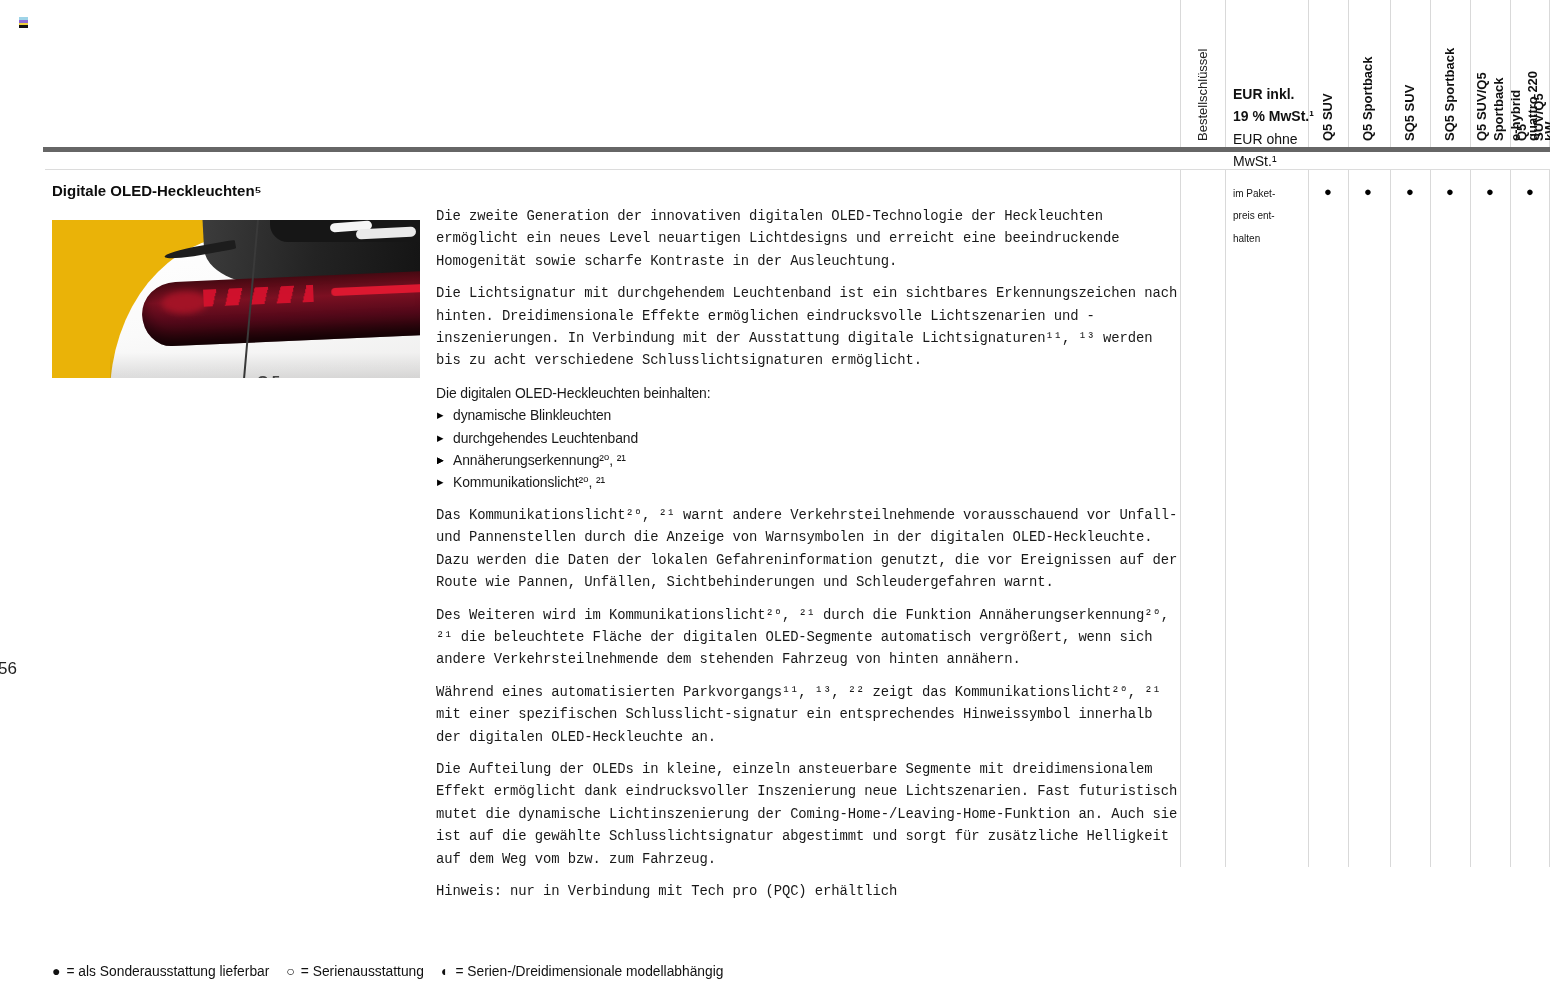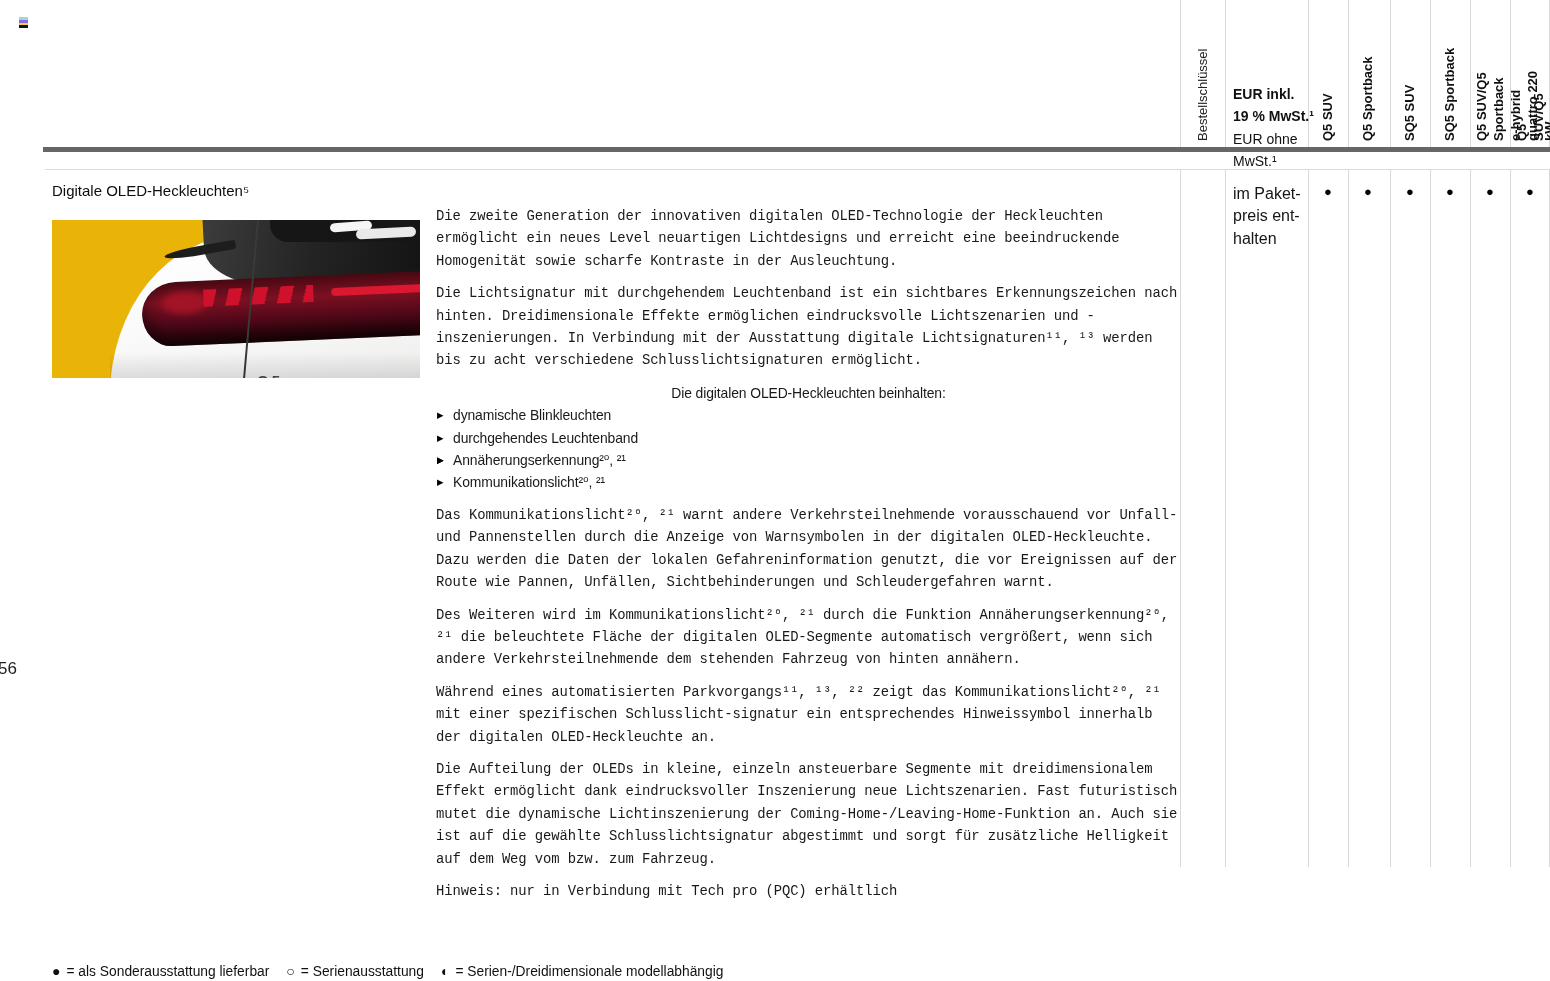--- a/index.html
+++ b/index.html
@@ -21,30 +21,30 @@
   .vl.b{top:170px;height:697px;}
 
   
   .rot{position:absolute;top:141px;transform:rotate(-90deg);transform-origin:0 0;
        font-size:13px;font-weight:700;line-height:17px;white-space:pre-line;color:#111;}
   .rot.reg{font-weight:400;font-size:13px;color:#222;}
   .price-head{position:absolute;left:1233px;top:46px;font-size:14px;line-height:22.4px;color:#111;margin-top:37px;}
   .price-head .b{font-weight:700;}
 
   
-  .row-title{position:absolute;left:52px;top:182px;margin:0;font-size:15px;font-weight:400;color:#0d0d0d;}
+  .row-title{position:absolute;left:52px;top:182px;margin:0;font-size:15px;font-weight:700;color:#0d0d0d;}
   .textcol{position:absolute;left:436px;top:205px;width:745px;font-size:13.9px;
            letter-spacing:-0.1px;line-height:22.4px;color:#191919;}
   .textcol p{margin:0 0 10px 0;font-family:Liberation Mono, monospace;}
   .blist{list-style:none;margin:0 0 10px 0;padding:0;}
   .blist li{position:relative;padding-left:17px;}
   .blist .tri{position:absolute;left:1px;top:0;font-size:8.5px;color:#000;}
-  .list-intro{margin:0;text-align:center;}
+  .list-intro{margin:0;}
 
-  .price-note{position:absolute;left:1233px;top:183px;font-size:16px;line-height:22.4px;
+  .price-note{position:absolute;left:1233px;top:183px;font-size:10px;line-height:22.4px;
               white-space:pre-line;color:#151515;}
   .dot{position:absolute;top:184px;width:40px;text-align:center;font-size:13px;color:#000;}
 
   
   .photo{position:absolute;left:52px;top:220px;width:368px;height:158px;background:#eab308;overflow:hidden;}
   .car-body{position:absolute;left:58px;top:16px;right:-30px;bottom:-30px;
             background:linear-gradient(170deg,#ffffff 0%,#fafafa 45%,#e9e8e7 100%);
             border-top-left-radius:130px 160px;}
   .win{position:absolute;left:152px;top:-12px;width:250px;height:74px;background:
        linear-gradient(100deg,#3c3c3c 0%,#232323 45%,#101010 100%);

